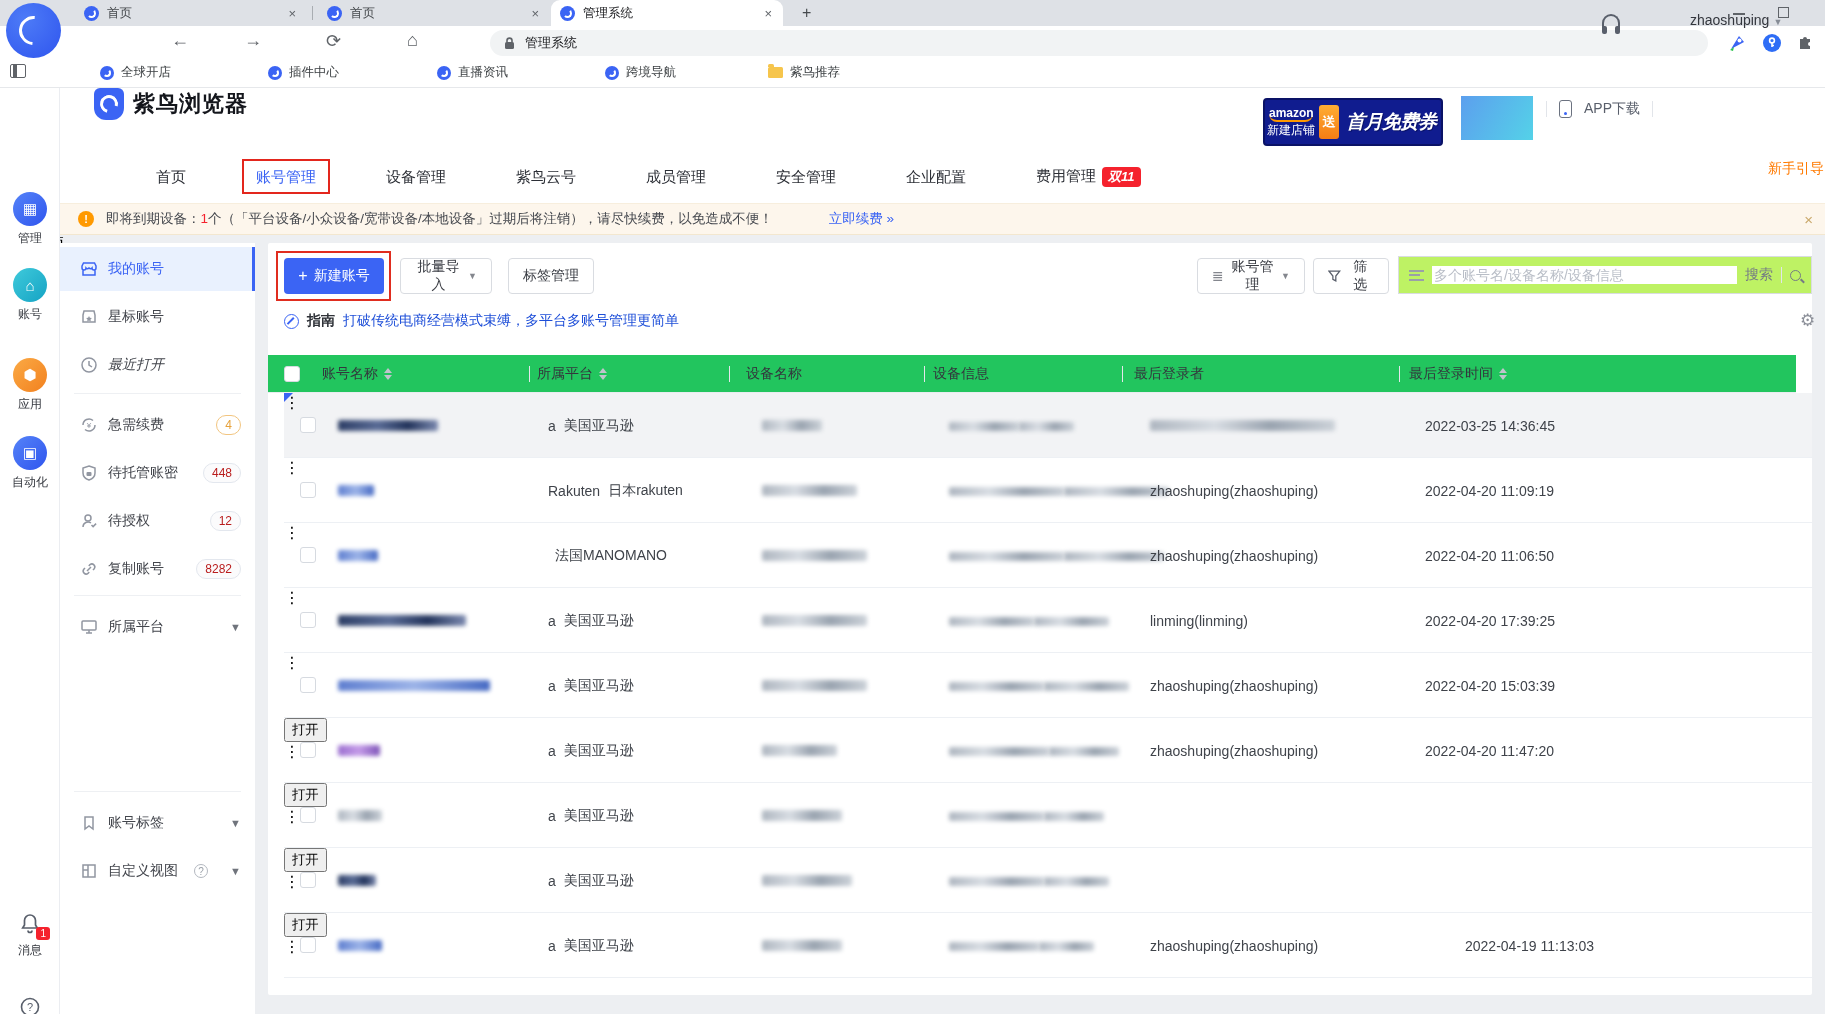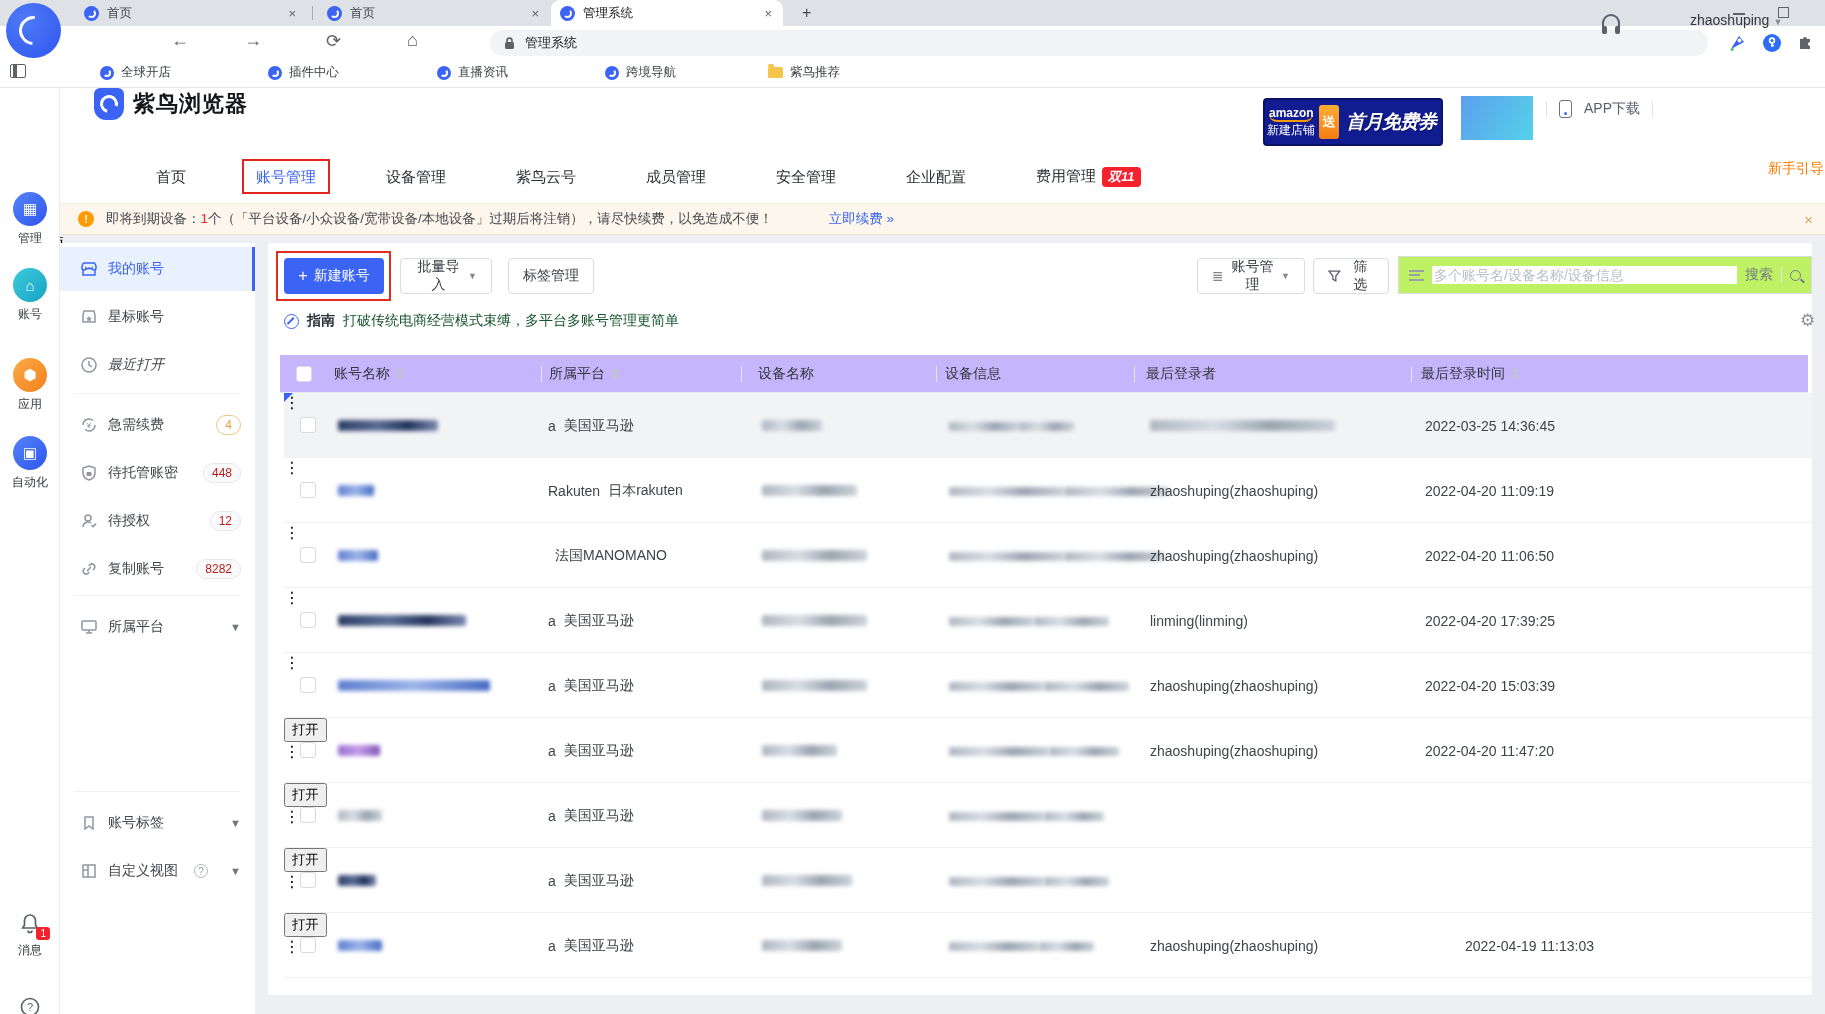--- a/index.html
+++ b/index.html
@@ -121,24 +121,24 @@
   #searchbox input::placeholder{color:#b9bec7;}
   .srchsuffix{color:#757b85;font-size:14px;white-space:nowrap;display:flex;align-items:center;gap:8px;}
   .mlines{width:15px;height:11px;border-top:2px solid #9aa0a8;border-bottom:2px solid #9aa0a8;position:relative;}
   .mlines::after{content:"";position:absolute;left:0;top:2.5px;width:11px;height:2px;background:#9aa0a8;}
   .magglass{width:11px;height:11px;border:1.8px solid #757b85;border-radius:50%;position:relative;display:inline-block;}
   .magglass::after{content:"";position:absolute;left:9px;top:9px;width:5px;height:1.8px;background:#757b85;transform:rotate(45deg);}
   #guiderow{position:absolute;left:284px;top:312px;display:flex;align-items:center;gap:8px;font-size:14px;}
   .noicon{width:15px;height:15px;border:1.6px solid #3b64f4;border-radius:50%;position:relative;flex:none;}
   .noicon::after{content:"";position:absolute;left:1px;top:5.5px;width:9px;height:1.6px;background:#3b64f4;transform:rotate(-45deg);}
   #guiderow b{color:#2f3238;font-weight:bold;}
-  #guiderow span.gtext{color:#14532d;text-align:right;}
+  #guiderow span.gtext{color:#1d4ed8;text-align:right;}
   #colgear{position:absolute;left:1800px;top:310px;font-size:17px;color:#8c9099;}
   
-  #thead{position:absolute;left:280px;top:355px;width:1528px;height:38px;background:#c4b5fd;
+  #thead{position:absolute;left:268px;top:355px;width:1528px;height:38px;background:#22c55e;
     border-bottom:1px solid #e9ecf0;text-align:right;}
   .hcell{position:absolute;top:0;height:38px;display:flex;align-items:center;font-size:14px;color:#33373d;gap:6px;}
   .hsep{position:absolute;top:11px;width:1px;height:16px;background:#e4e7eb;}
   .sortarrows{display:inline-flex;flex-direction:column;gap:2px;}
   .sortarrows i{width:0;height:0;border-left:4px solid transparent;border-right:4px solid transparent;}
   .sortarrows .up{border-bottom:5px solid #c0c4cc;}
   .sortarrows .dn{border-top:5px solid #c0c4cc;}
   .cbx{position:absolute;width:16px;height:16px;border:1px solid #d6dae0;border-radius:3px;background:#fff;}
   .trow{position:absolute;left:284px;width:1528px;height:65px;border-bottom:1px solid #edf0f4;}
   .trow.sel{background:#f2f3f5;}

